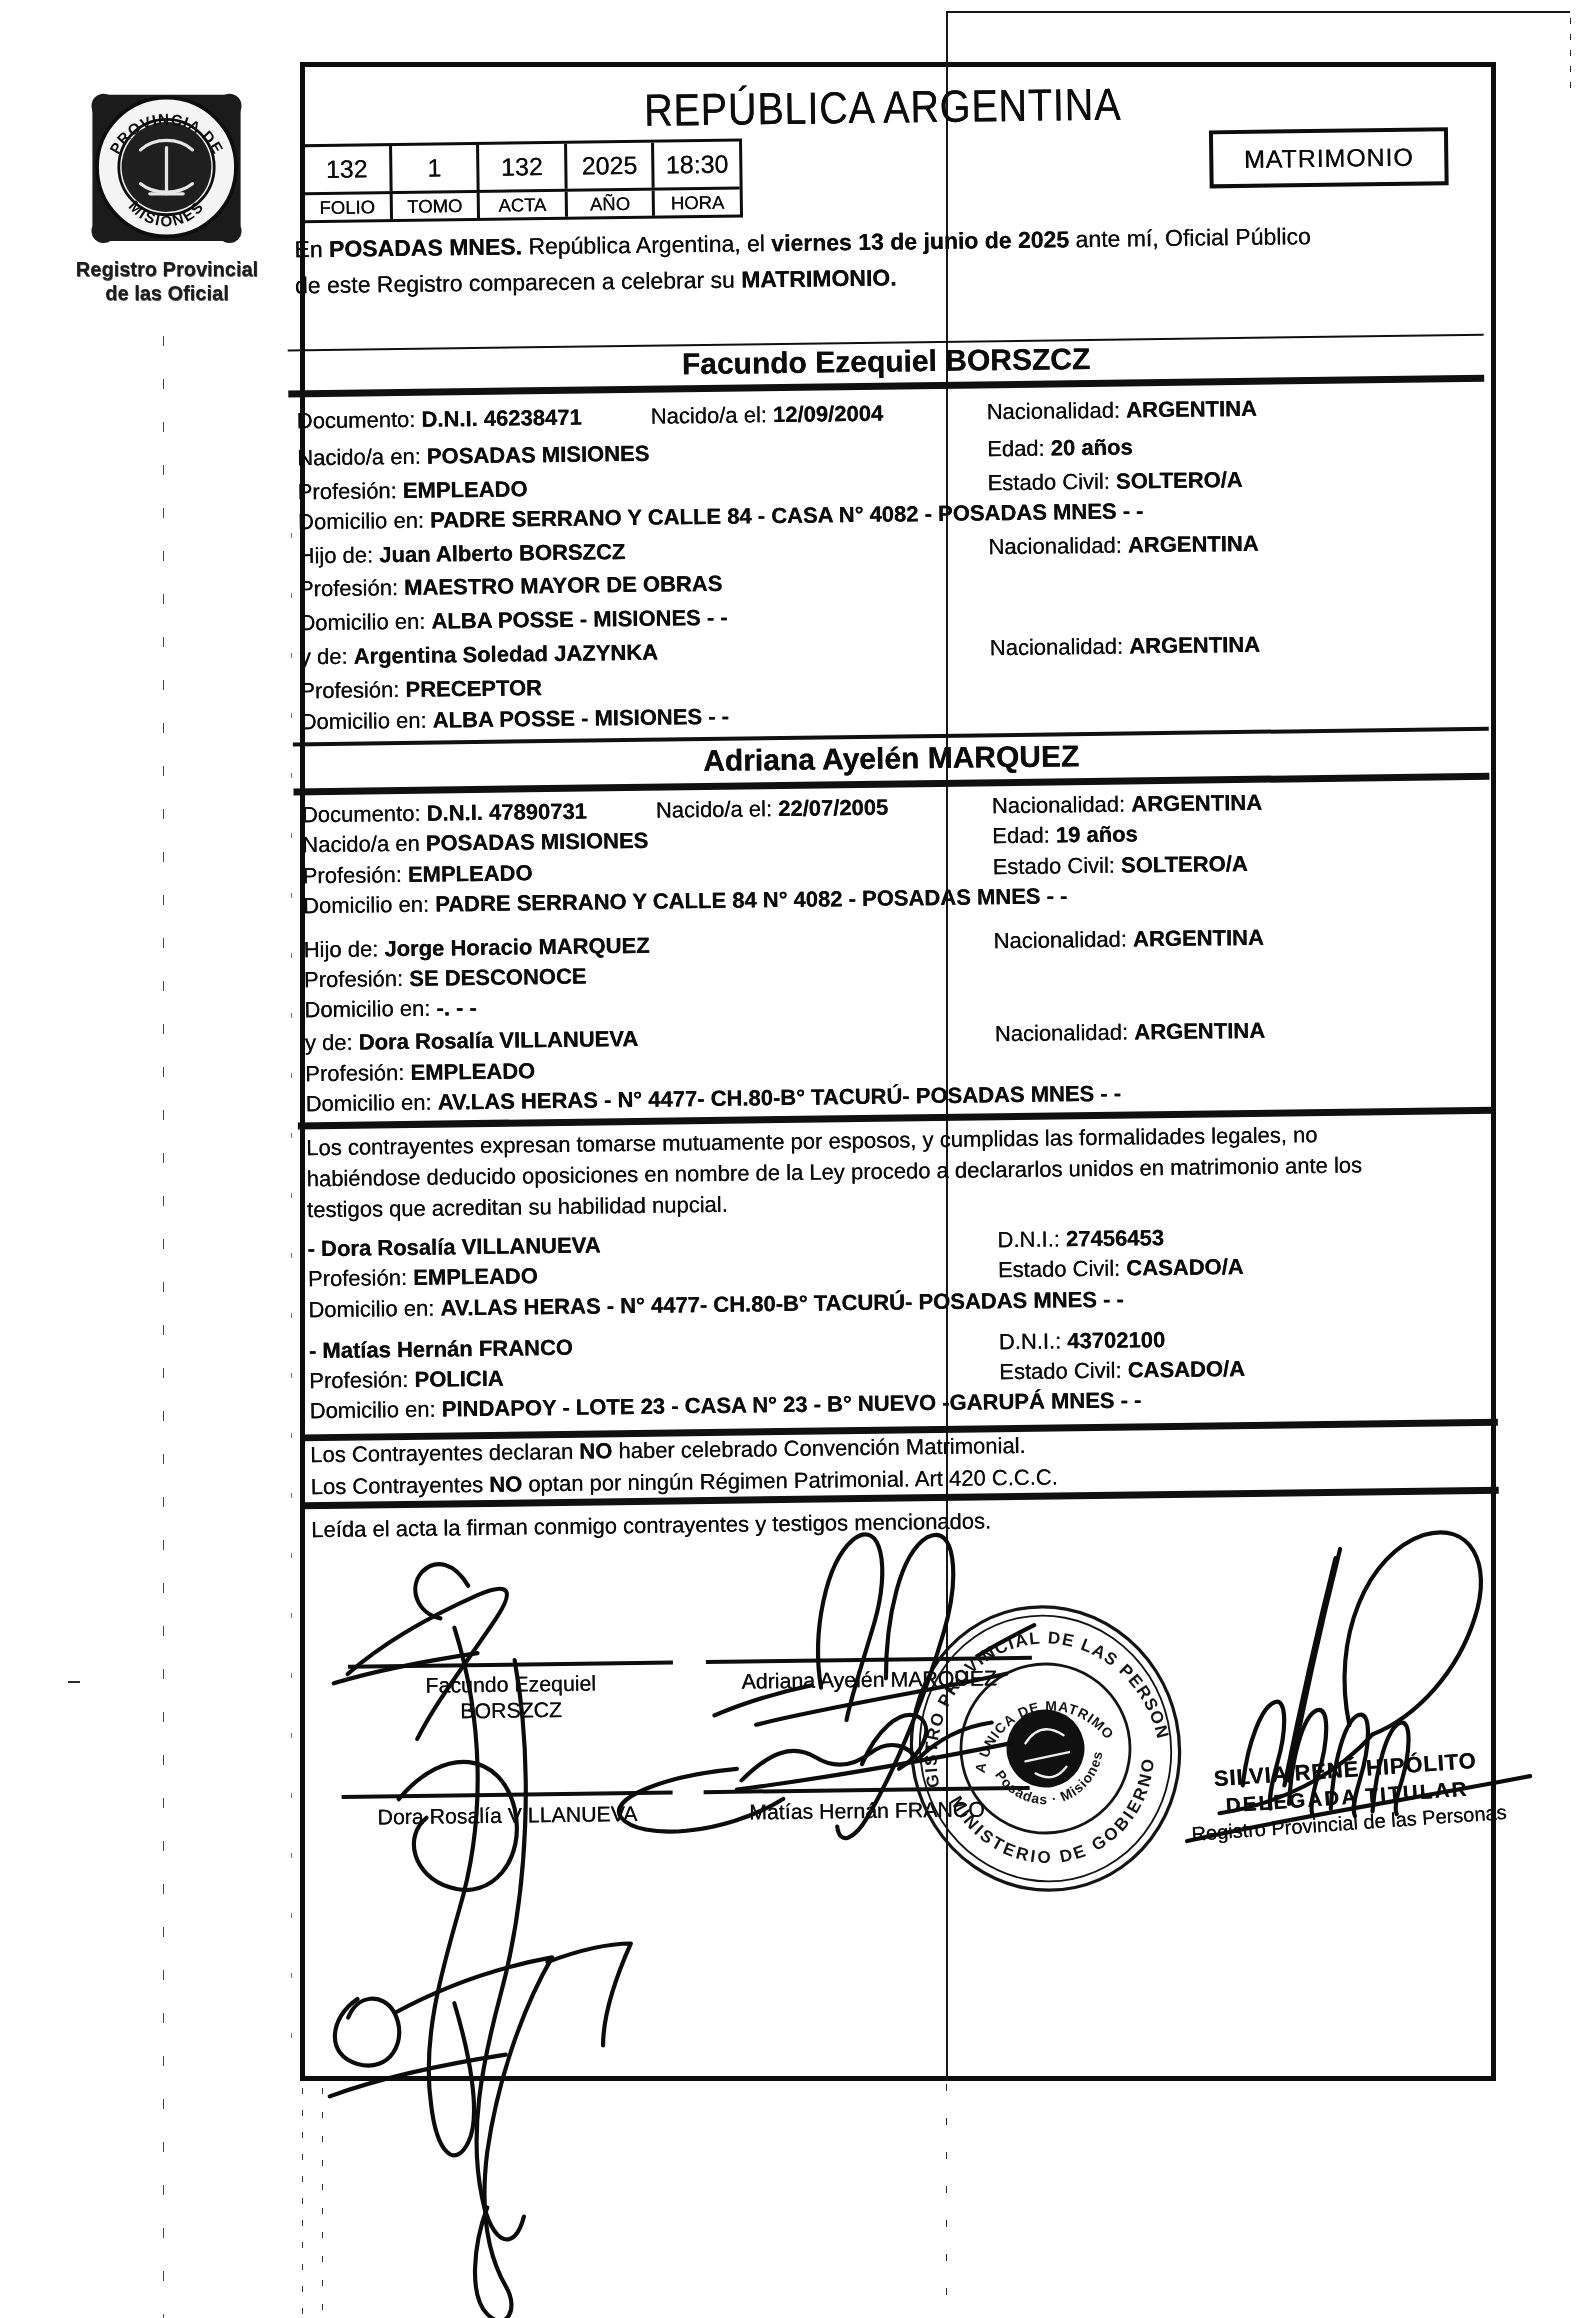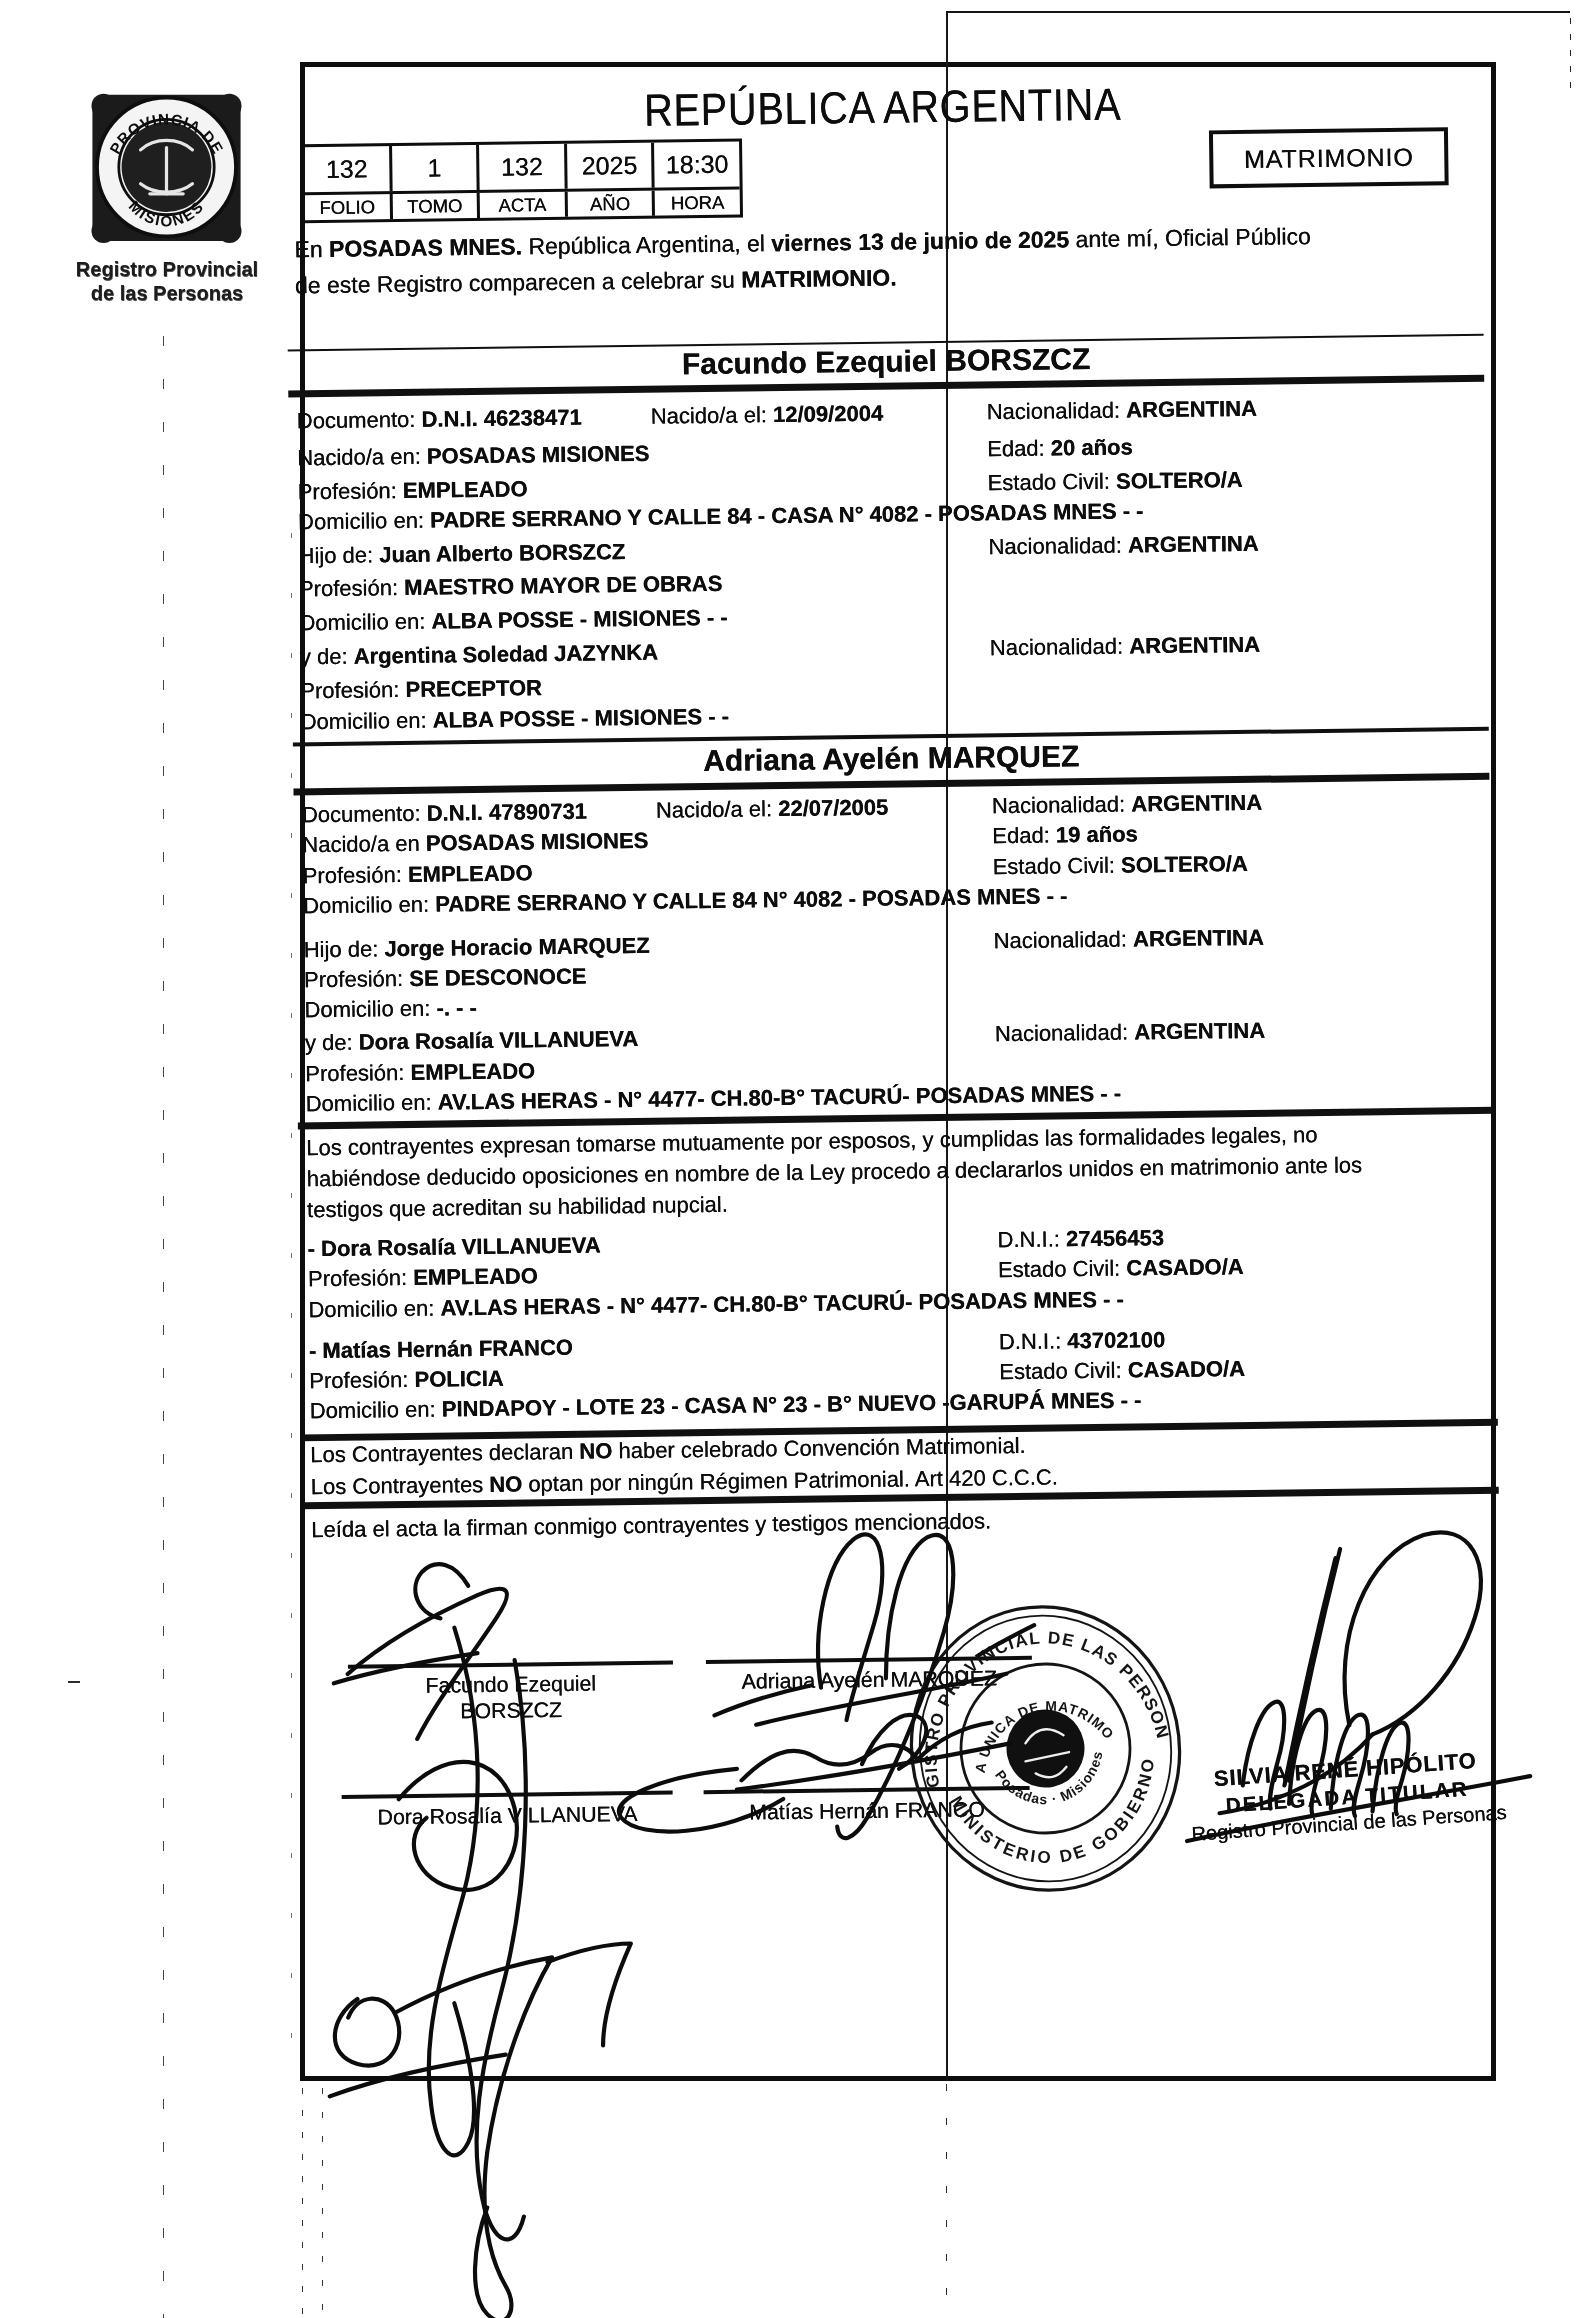--- a/index.html
+++ b/index.html
@@ -92,21 +92,21 @@
       <path id="logoArcB" d="M 74 218 A 102 102 0 0 0 278 218"></path>
     </defs>
     <text font-family="Liberation Sans, sans-serif" font-size="33" font-weight="bold" fill="#0d0d0d" letter-spacing="2">
       <textPath href="#logoArcT" startOffset="50%" text-anchor="middle">PROVINCIA DE</textPath>
     </text>
     <text font-family="Liberation Sans, sans-serif" font-size="33" font-weight="bold" fill="#0d0d0d" letter-spacing="4">
       <textPath href="#logoArcB" startOffset="50%" text-anchor="middle">MISIONES</textPath>
     </text>
   </svg>
   <div class="logo-caption" style="top:258px">Registro Provincial</div>
-  <div class="logo-caption" style="top:282px">de las Personas</div>
+  <div class="logo-caption" style="top:282px">de las Oficial</div>
 
   <div class="margin-dash"></div>
   <div class="frame-dash"></div>
   <div class="stray-dash"></div>
   <div class="top-line"></div>
   <div class="right-edge-dash"></div>
   <div class="underframe-dots-1"></div>
   <div class="underframe-dots-2"></div>
 
   <div class="frame"></div>

